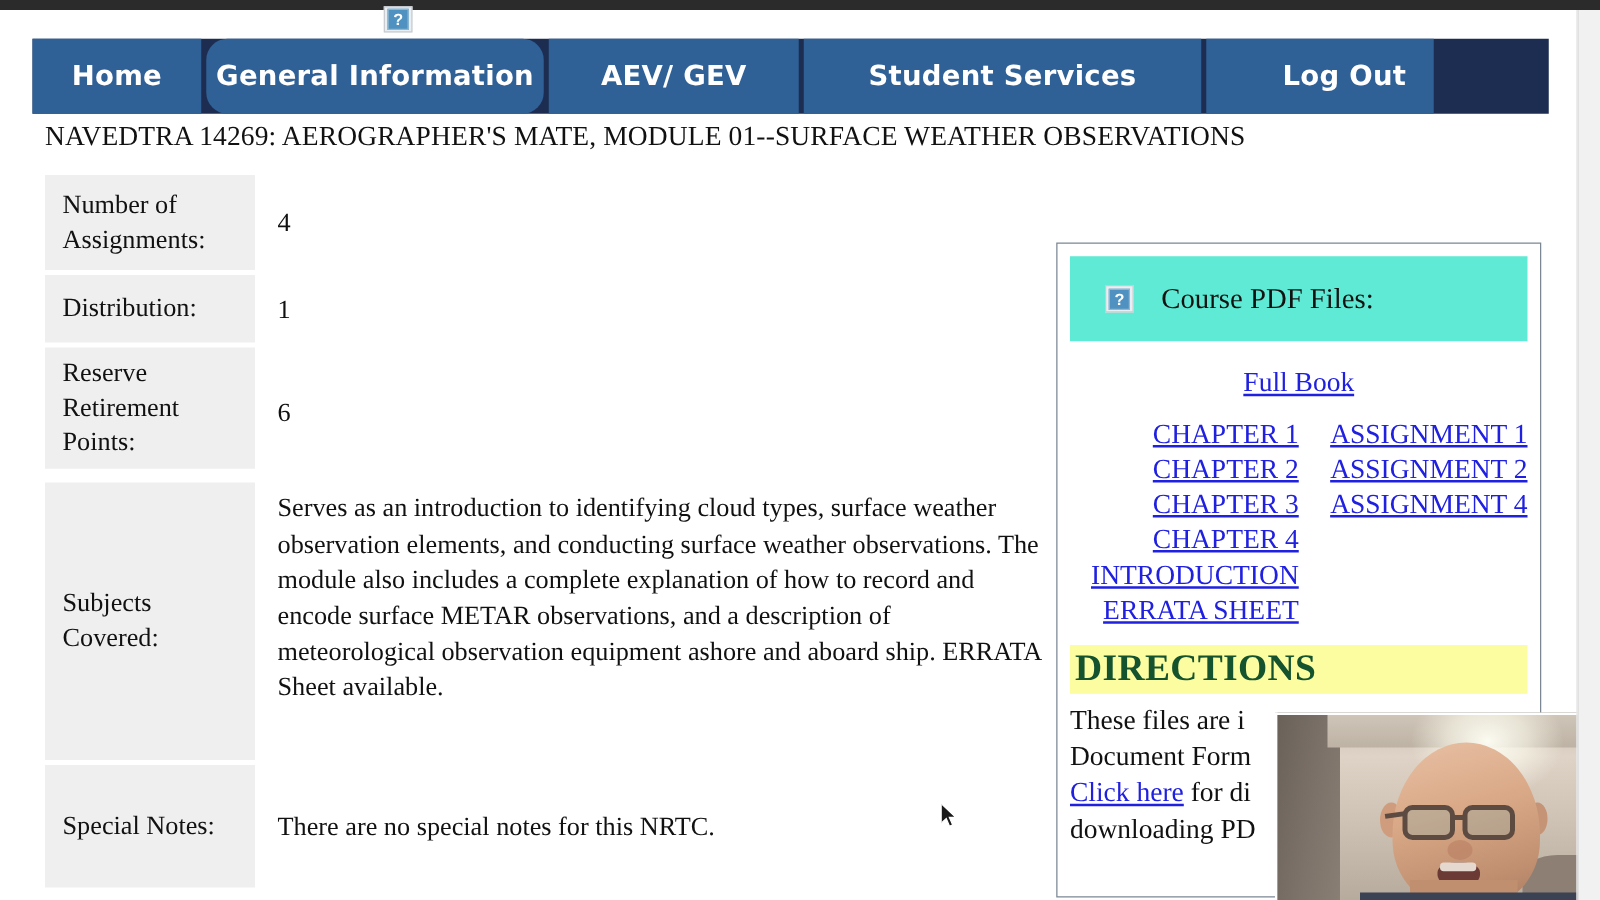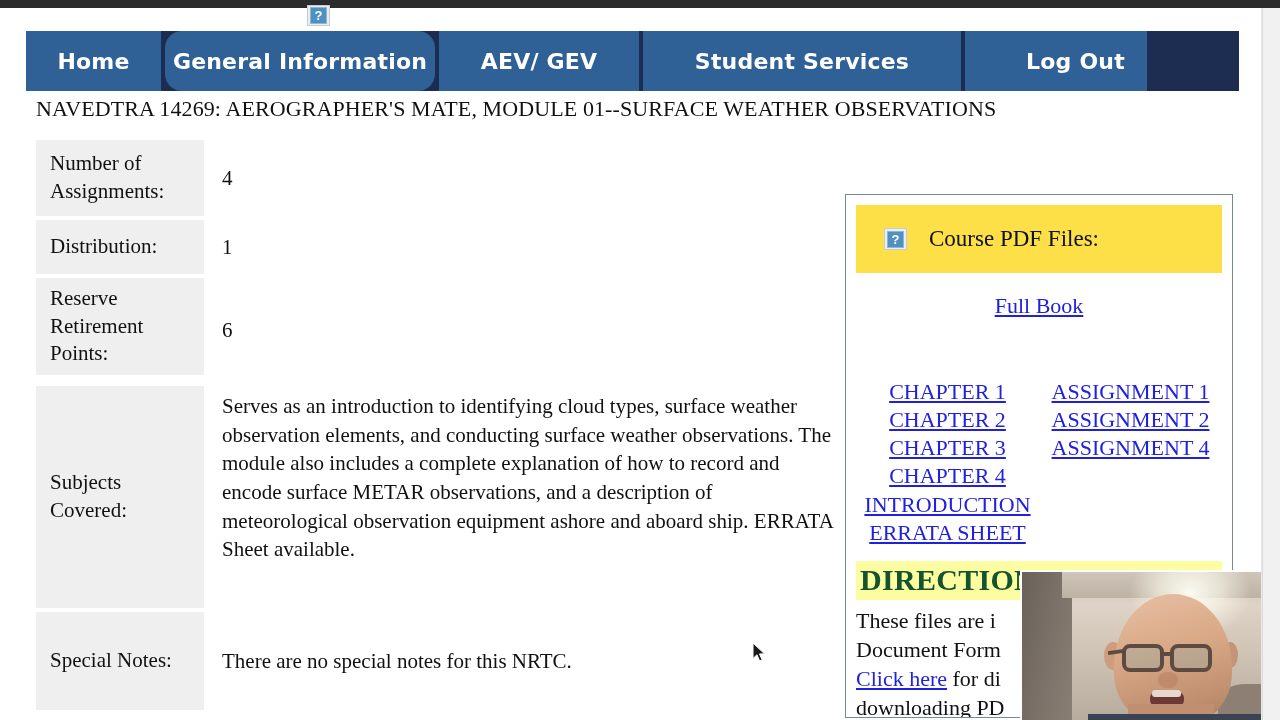--- a/index.html
+++ b/index.html
@@ -151,21 +151,21 @@
     position: absolute;
     left: 845px; top: 194px;
     width: 388px;
     height: 524px;
     background: #ffffff;
     border: 1px solid #7b8794;
     padding: 10px;
     overflow: hidden;
   }
   .pdf-header {
-    background: #fde047;
+    background: #5eead4;
     height: 68px;
     display: flex;
     align-items: center;
     padding-left: 28px;
     gap: 22px;
   }
   .pdf-header-title {
     font-size: 23px;
     color: #111111;
   }
@@ -186,23 +186,22 @@
     text-decoration: underline;
     font-size: 22px;
     cursor: pointer;
   }
   .link-cols {
     display: flex;
     margin-top: 14px;
   }
   .link-col {
     flex: 1 1 50%;
-    text-align: center;
+    text-align: right;
     line-height: 1.28;
-    margin-top: 45px;
   }
   .link-col a.lnk { display: inline; }
   .link-col .row { margin: 0; padding: 0; }
 
   .directions-band {
     background: #fcfca0;
     margin-top: 14px;
     padding: 2px 4px 3px 4px;
   }
   .directions-band .dir-title {

